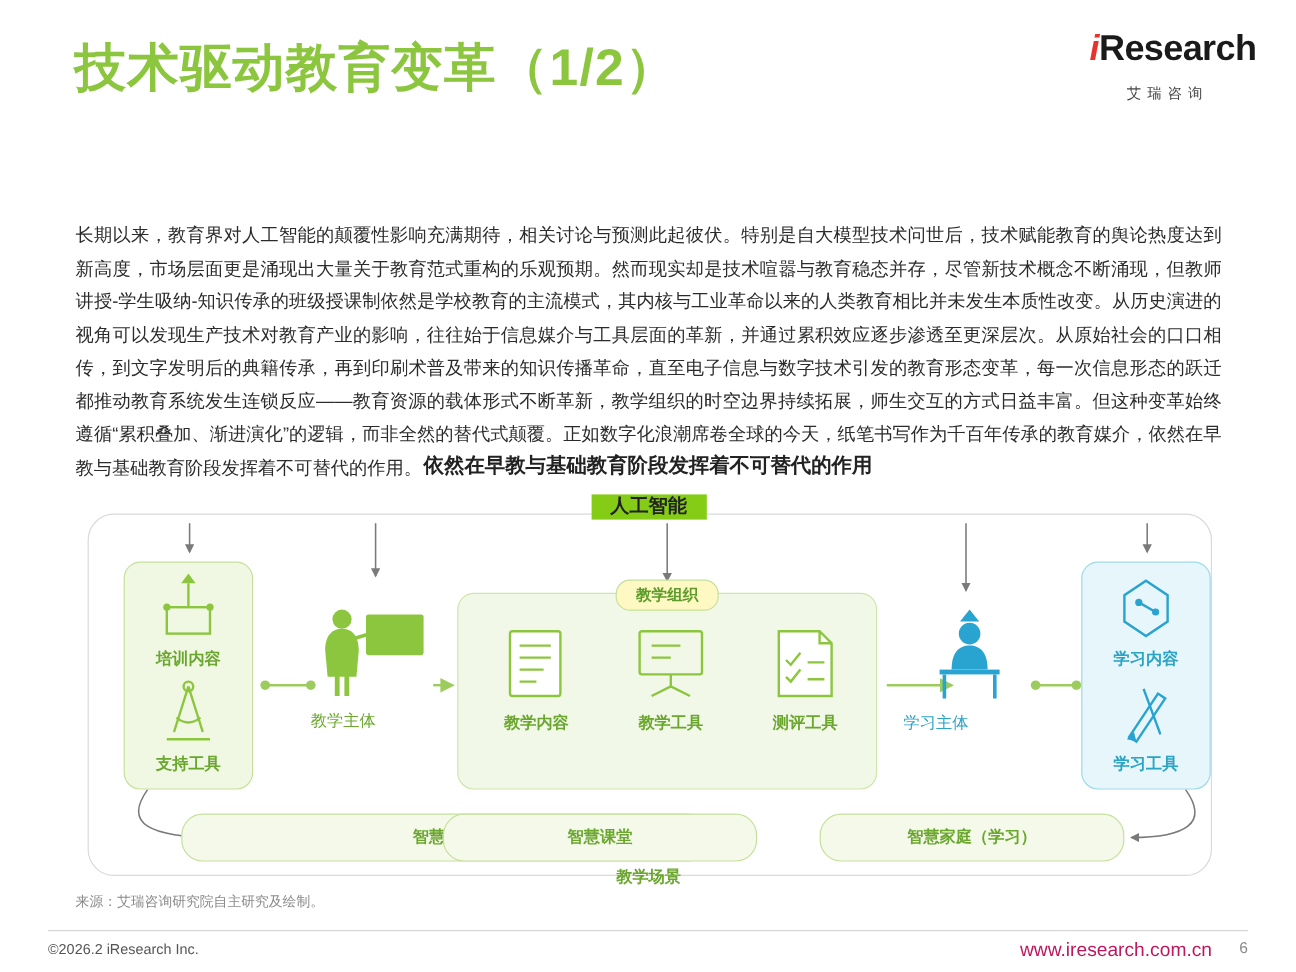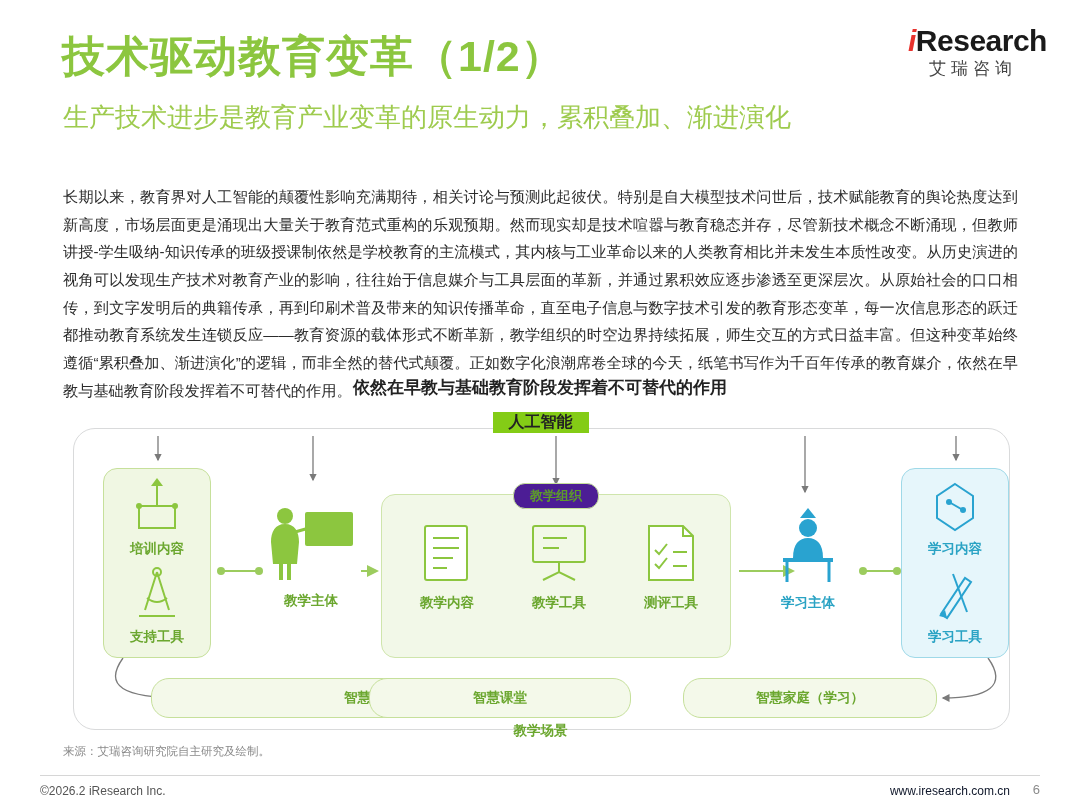--- a/index.html
+++ b/index.html
@@ -56,22 +56,22 @@
     line-height: 1;
     position: relative;
     display: inline-block;
   }
   .logo-main .i-red {
     color: #e8322d;
     font-style: italic;
     font-weight: bold;
   }
   .logo-sub {
-    margin-top: 1px;
-    font-size: 17px;
+    margin-top: 14px;
+    font-size: 12px;
     color: #444;
     letter-spacing: 5px;
   }
 
   
   .body-text {
     position: absolute;
     left: 63px;
     top: 168px;
     width: 955px;
@@ -157,21 +157,21 @@
   
   #box-left { left: 40px; top: 62px; width: 108px; height: 190px; }
   #box-mid  { left: 318px; top: 88px; width: 350px; height: 164px; }
   #box-right{ left: 838px; top: 62px; width: 108px; height: 190px; background:#e6f6fb; border-color:#9fd9e8;}
 
   .mid-label {
     position: absolute;
     left: 50%;
     transform: translateX(-50%);
     top: -12px;
-    background: #4c1d95;
+    background: #fef9c3;
     border: 1.5px solid #c6e09b;
     border-radius: 12px;
     padding: 3px 16px;
     font-size: 13px;
     font-weight: bold;
     color: #5d9c2a;
     white-space: nowrap;
   }
 
   .scene-pill {
@@ -193,23 +193,22 @@
     left: 50%;
     transform: translateX(-50%);
     bottom: 2px;
     font-size: 13.5px;
     font-weight: bold;
     color: #6ba72f;
   }
 
   .actor-label {
     position: absolute;
-    text-align: center;
     font-size: 13.5px;
-    font-weight: bold;
+    font-weight: normal;
     color: #6ba72f;
     white-space: nowrap;
   }
   .actor-label.teal-t { color: #2aa3c4; }
 
   svg.connectors {
     position: absolute;
     left: 0; top: 0;
     width: 955px; height: 330px;
     overflow: visible;
@@ -235,41 +234,40 @@
     position: absolute;
     left: 40px;
     top: 784px;
     font-size: 12px;
     color: #555;
   }
   .footer-right {
     position: absolute;
     right: 70px;
     top: 784px;
-    font-size: 12px;
-    color: #0f172a;
+    font-size: 16px;
+    color: #be185d;
   }
   .page-num {
     position: absolute;
     right: 40px;
     top: 782px;
     font-size: 13px;
     color: #8a8a8a;
   }
 
   
   .ic { display:block; }
 </style>
 </head>
 <body>
 
 <div class="page">
 
   <div class="title-main">技术驱动教育变革（1/2）</div>
-  <div class="title-sub">生产技术进步是教育产业变革的原生动力，累积叠加、渐进演化</div>
 
   <div class="logo">
     <div class="logo-main"><span class="i-red">i</span><span>Research</span></div>
     <div class="logo-sub">艾瑞咨询</div>
   </div>
 
   <div class="body-text">长期以来，教育界对人工智能的颠覆性影响充满期待，相关讨论与预测此起彼伏。特别是自大模型技术问世后，技术赋能教育的舆论热度达到新高度，市场层面更是涌现出大量关于教育范式重构的乐观预期。然而现实却是技术喧嚣与教育稳态并存，尽管新技术概念不断涌现，但教师讲授-学生吸纳-知识传承的班级授课制依然是学校教育的主流模式，其内核与工业革命以来的人类教育相比并未发生本质性改变。从历史演进的视角可以发现生产技术对教育产业的影响，往往始于信息媒介与工具层面的革新，并通过累积效应逐步渗透至更深层次。从原始社会的口口相传，到文字发明后的典籍传承，再到印刷术普及带来的知识传播革命，直至电子信息与数字技术引发的教育形态变革，每一次信息形态的跃迁都推动教育系统发生连锁反应——教育资源的载体形式不断革新，教学组织的时空边界持续拓展，师生交互的方式日益丰富。但这种变革始终遵循“累积叠加、渐进演化”的逻辑，而非全然的替代式颠覆。正如数字化浪潮席卷全球的今天，纸笔书写作为千百年传承的教育媒介，依然在早教与基础教育阶段发挥着不可替代的作用。</div>
 
   <div class="fig-title">依然在早教与基础教育阶段发挥着不可替代的作用</div>
 

